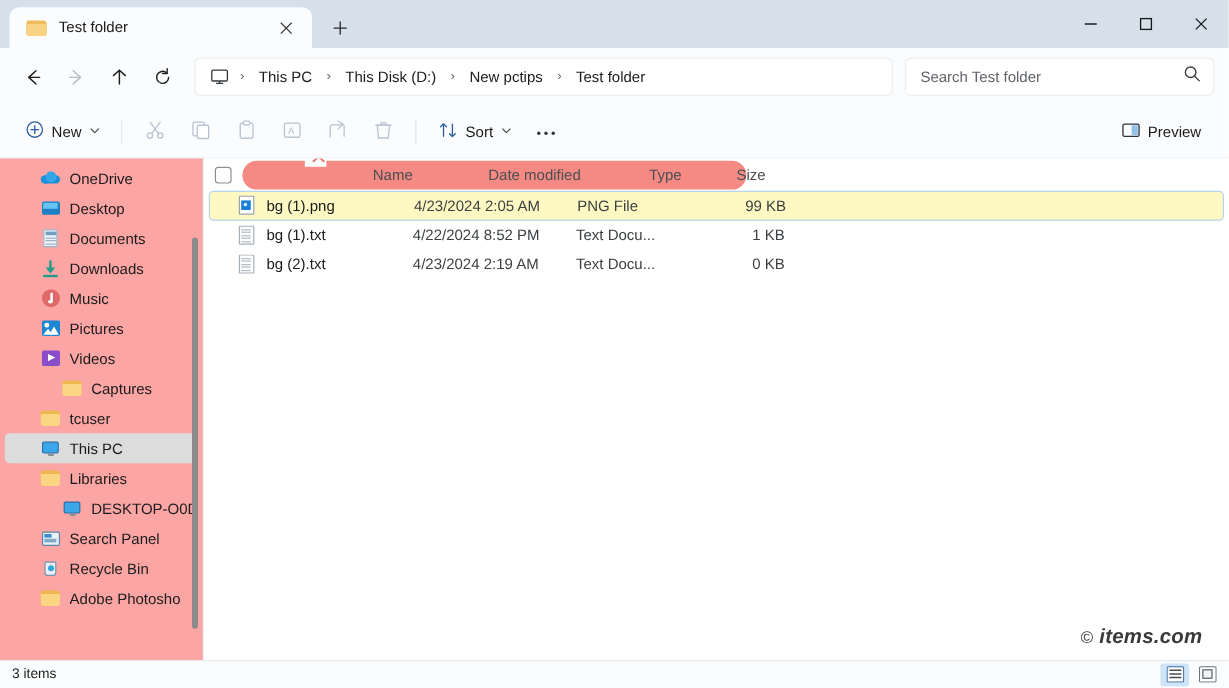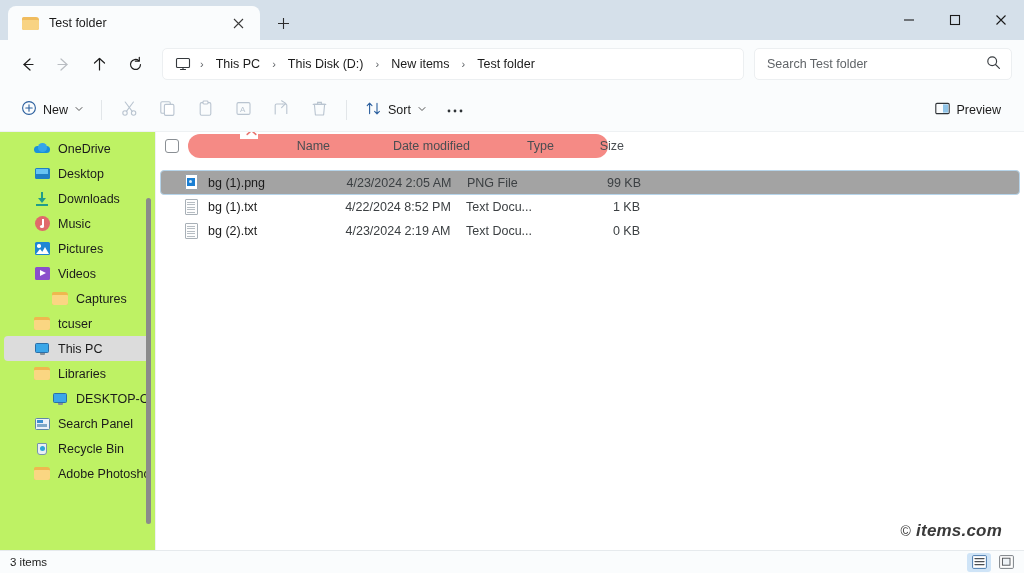--- a/index.html
+++ b/index.html
@@ -128,21 +128,21 @@
   .tb-item.disabled { color: #b9c4d0; }
   .tb-sep { width: 1px; height: 20px; background: #e2e6e9; margin: 0 7px; }
   .tb-caret { font-size: 8px; color: #555; margin-left: 1px; }
   .tb-spacer { flex: 1; }
 
   
   .body { flex: 1; display: flex; min-height: 0; background:#ffffff; }
 
   
   .sidebar {
-    width: 156px; flex: none; background: #bef264;
+    width: 170px; flex: none; background: #fca5a5;
     padding-top: 4px; position: relative;
     overflow: hidden;
   }
   .nav-item {
     height: 25px; display: flex; align-items: center;
     gap: 8px; padding-left: 30px; padding-right: 4px;
     border-radius: 4px; margin: 0 6px 0 4px;
     font-size: 12.5px; color: #1b1b1b;
     white-space: nowrap; overflow: hidden;
   }
@@ -242,31 +242,30 @@
     background:#ffffff; z-index:1;
   }
 
   .row {
     height: 24px; display: flex; align-items: center;
     font-size: 12.5px; color: #1b1b1b;
     margin: 0 4px 0 4px; border-radius: 4px;
     position: relative;
   }
   .row.selected {
-    background: #a3a3a3;
+    background: #fef9c3;
     border: 1px solid #b6d4ea;
     height: 25px;
-    margin-top: 11px;
   }
   .row-name {
     width: 170px; display: flex; align-items: center; gap: 9px;
     padding-left: 24px; white-space: nowrap; overflow: hidden;
   }
   .row.selected .row-name { padding-left: 23px; }
-  .row-date { width: 136px; color: #3c4043; white-space: nowrap; text-align: center; }
+  .row-date { width: 136px; color: #3c4043; white-space: nowrap; }
   .row-type { width: 104px; color: #3c4043; white-space: nowrap; }
   .row-size { width: 70px; text-align: right; color: #3c4043; white-space: nowrap; }
 
   .fi { width: 15px; height: 17px; position: relative; flex: none; }
   .fi-png .pg { position:absolute; left:0.5px; top:0; width:13px; height:16px; background:#fff; border:1px solid #9aa4ad; border-radius:1px;}
   .fi-png .im { position:absolute; left:3px; top:3.5px; width:8px; height:8px; background:#1a7fd4;}
   .fi-png .dot { position:absolute; left:5px; top:5.5px; width:3px; height:3px; background:#d8ecfa; border-radius:50%;}
   .fi-txt .pg { position:absolute; left:0.5px; top:0; width:13px; height:16px; background:#fdfdfd; border:1px solid #a8b0b7; border-radius:1px;}
   .fi-txt .l { position:absolute; left:3px; width:8px; height:1px; background:#b6bdc3;}
 
@@ -370,21 +369,21 @@
             <rect x="1.5" y="2.5" width="13" height="9" rx="1" stroke="#35393d" stroke-width="1.1" fill="none"></rect>
             <path d="M5.5 13.5 H10.5" stroke="#35393d" stroke-width="1.1" stroke-linecap="round"></path>
             <path d="M8 11.5 V13.5" stroke="#35393d" stroke-width="1.1"></path>
           </svg>
       </span>
       <span class="crumb-sep">›</span>
       <span class="crumb">This PC</span>
       <span class="crumb-sep">›</span>
       <span class="crumb">This Disk (D:)</span>
       <span class="crumb-sep">›</span>
-      <span class="crumb">New items</span>
+      <span class="crumb">New pctips</span>
       <span class="crumb-sep">›</span>
       <span class="crumb">Test folder</span>
     </div>
 
     <div class="searchbox">
       <input type="text" placeholder="Search Test folder" style="">
       <span>
         <svg width="15" height="15" viewBox="0 0 15 15">
             <circle cx="6.2" cy="6.2" r="4.4" stroke="#3a3e42" stroke-width="1.15" fill="none"></circle>
             <path d="M9.5 9.5 L13.4 13.4" stroke="#3a3e42" stroke-width="1.15" stroke-linecap="round"></path>
@@ -516,20 +515,30 @@
       </div>
 
       <div class="nav-item">
         <span class="nav-icon ic-desk">
             <span class="s"></span>
             <span class="h"></span>
           </span>
         <span class="nav-label">Desktop</span>
       </div>
 
+      <div class="nav-item">
+        <span class="nav-icon ic-doc">
+            <span class="p"></span>
+            <span class="h"></span>
+            <span class="l" style="top:7px"></span>
+            <span class="l" style="top:9.5px"></span>
+            <span class="l" style="top:12px"></span>
+          </span>
+        <span class="nav-label">Documents</span>
+      </div>
 
       <div class="nav-item">
         <span class="nav-icon ic-dl">
             <span class="sh"></span>
             <span class="hd"></span>
             <span class="ln"></span>
           </span>
         <span class="nav-label">Downloads</span>
       </div>
 

